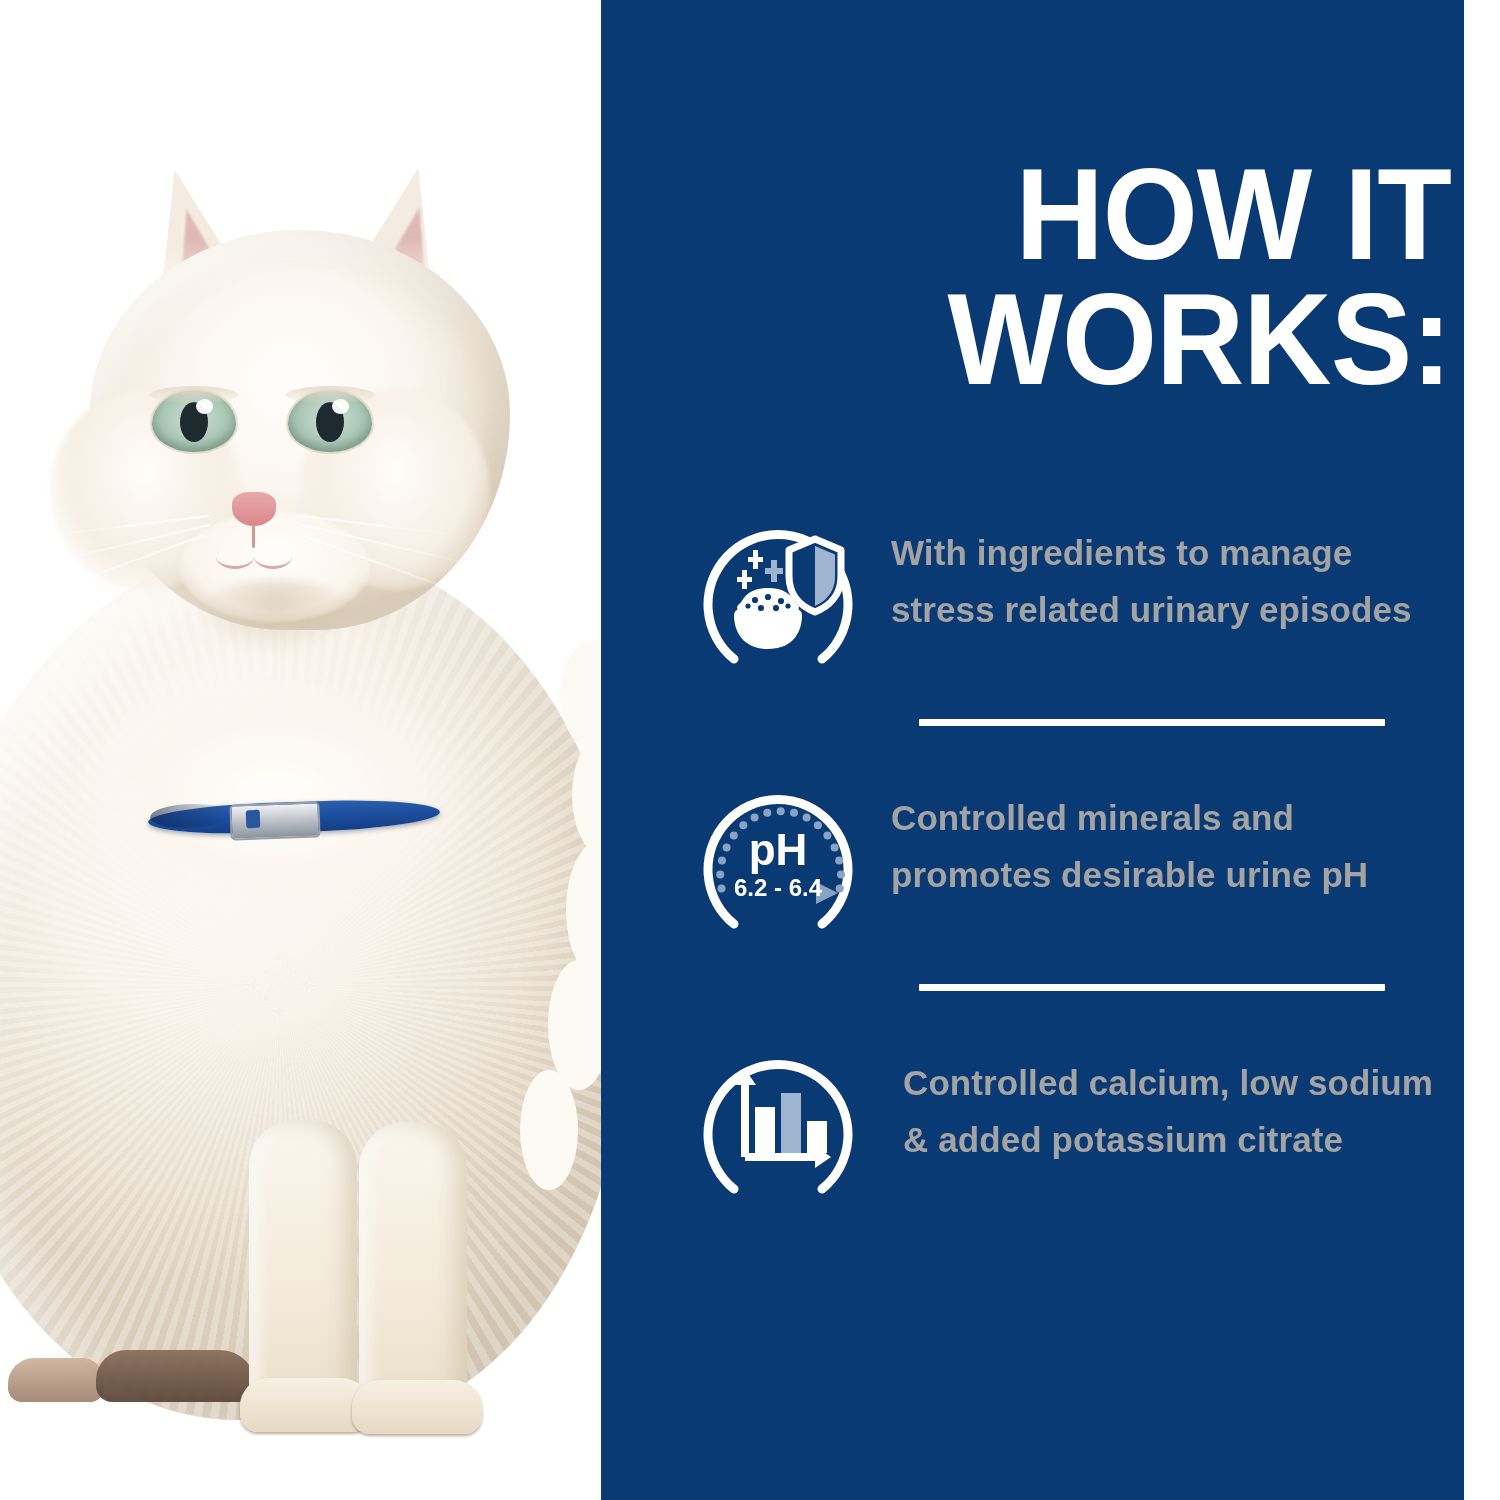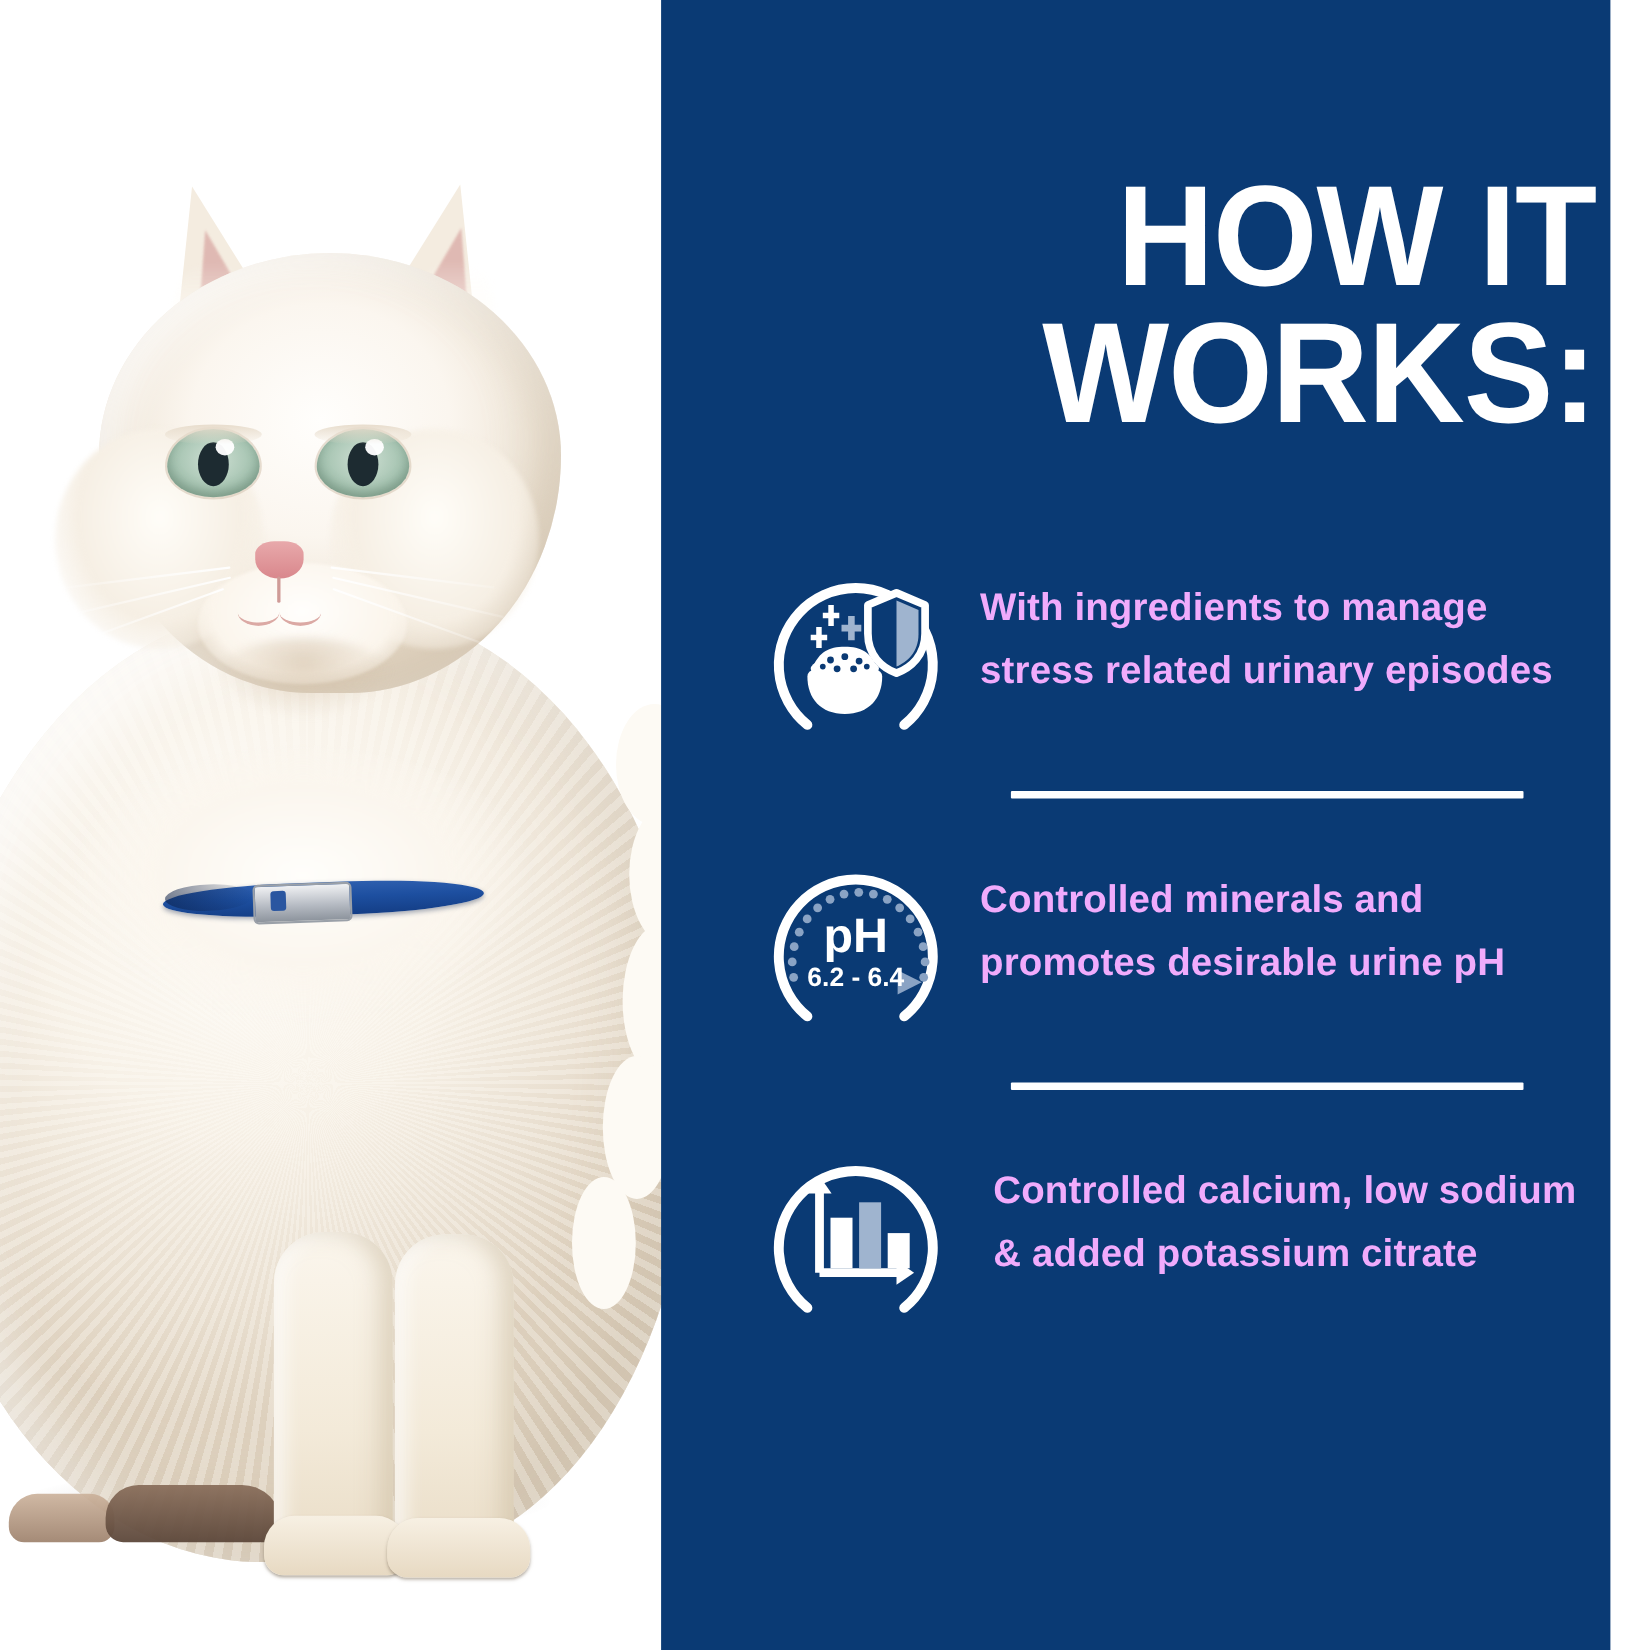--- a/index.html
+++ b/index.html
@@ -191,21 +191,21 @@
   .headline .l2{display:block;}
 
   .features{position:absolute;left:0;top:505px;width:899px;}
 
   .feature{position:relative;display:flex;align-items:flex-start;}
   .feature .ico{
     flex:0 0 auto;width:170px;margin-left:92px;display:flex;align-items:flex-start;justify-content:center;text-align:center;
   }
   .feature .txt{
     flex:1 1 auto;margin-left:28px;padding-right:58px;
-    color:#f0abfc;font-weight:bold;font-size:35px;line-height:1.62;
+    color:#a3a3a3;font-weight:bold;font-size:35px;line-height:1.62;
     letter-spacing:.1px;
   }
   .f1 .txt{padding-top:20px;}
   .f2 .txt{padding-top:20px;}
   .f3 .txt{padding-top:20px;margin-left:40px;}
 
   .divider{
     height:7px;background:#ffffff;border-radius:1px;
     margin:44px 115px 44px 318px;
   }

